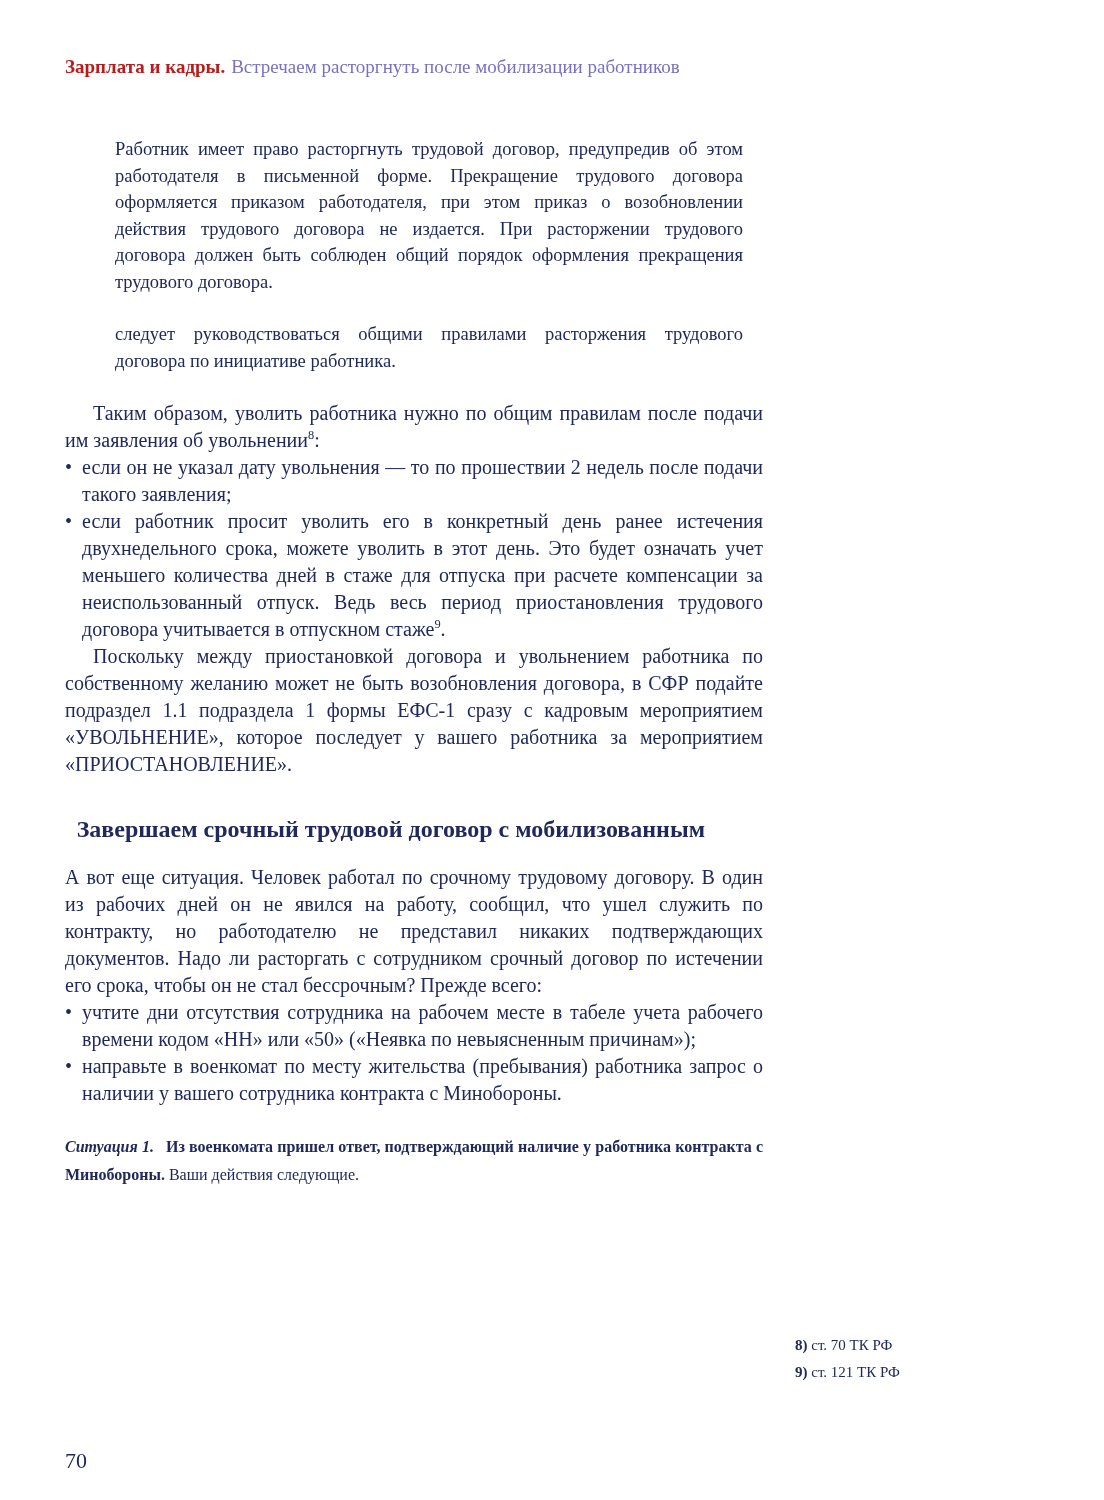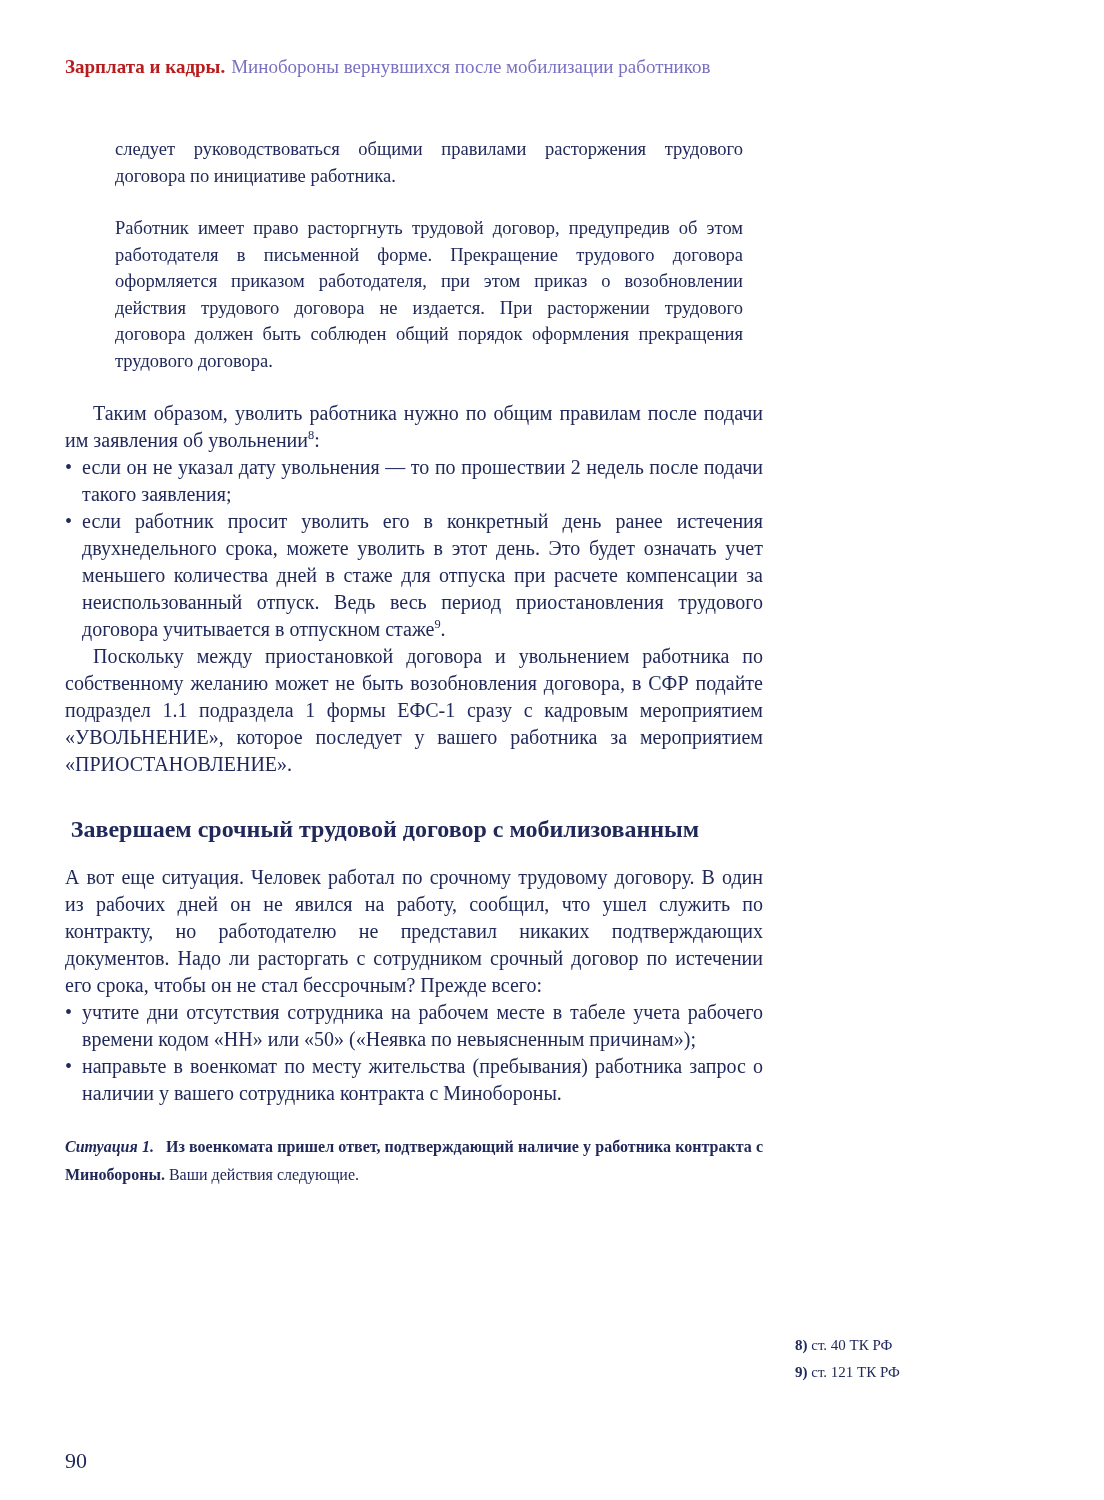--- a/index.html
+++ b/index.html
@@ -55,21 +55,21 @@
     font-size: 0.62em;
     line-height: 0;
     vertical-align: super;
   }
 
   h2.section-heading {
     font-size: 24px;
     line-height: 30px;
     font-weight: bold;
     color: #20295a;
-    text-align: center;
+    text-align: right;
     margin-top: 36px;
     margin-bottom: 20px;
     max-width: 640px;
   }
 
   .situation {
     margin-top: 26px;
     font-size: 16px;
     line-height: 28px;
     font-weight: bold;
@@ -97,28 +97,28 @@
     font-size: 22px;
     color: #20295a;
   }
 </style>
 </head>
 <body>
 
 <div class="page">
 
   <header class="running-header">
-    <span class="brand">Зарплата и кадры.</span><span class="subtitle">Минобороны вернувшихся после мобилизации работников</span>
+    <span class="brand">Зарплата и кадры.</span><span class="subtitle">Встречаем расторгнуть после мобилизации работников</span>
   </header>
 
   <main class="content">
 
     <div class="quote">
+      <p>Работник имеет право расторгнуть трудовой договор, предупредив об этом работодателя в письменной форме. Прекращение трудового договора оформляется приказом работодателя, при этом приказ о возобновлении действия трудового договора не издается. При расторжении трудового договора должен быть соблюден общий порядок оформления прекращения трудового договора.</p>
       <p>следует руководствоваться общими правилами расторжения трудового договора по инициативе работника.</p>
-      <p>Работник имеет право расторгнуть трудовой договор, предупредив об этом работодателя в письменной форме. Прекращение трудового договора оформляется приказом работодателя, при этом приказ о возобновлении действия трудового договора не издается. При расторжении трудового договора должен быть соблюден общий порядок оформления прекращения трудового договора.</p>
     </div>
 
     <p class="indent"><span>Таким образом, уволить работника нужно по общим правилам после подачи им заявления об увольнении</span><sup class="ref">8</sup><span>:</span></p>
 
     <div class="bullet-list">
       <div class="li">
         <span class="marker">•</span>
         <span class="li-text">если он не указал дату увольнения — то по прошествии 2 недель после подачи такого заявления;</span>
       </div>
       <div class="li">
@@ -145,23 +145,23 @@
     </div>
 
 
     <p class="situation"><span class="sit-label">Ситуация 1.</span><span class="sit-bold">Из военкомата пришел ответ, подтверждающий наличие у работника контракта с Минобороны.</span> <span class="sit-rest">Ваши действия следующие.</span></p>
 
   </main>
 
   <aside class="footnotes">
     <div class="footnote">
       <span class="fn-label">8)</span>
-      <span>ст. 40 ТК РФ</span>
+      <span>ст. 70 ТК РФ</span>
     </div>
     <div class="footnote">
       <span class="fn-label">9)</span>
       <span>ст. 121 ТК РФ</span>
     </div>
   </aside>
 
-  <div class="page-number">90</div>
+  <div class="page-number">70</div>
 
 </div>
 
 </body></html>

